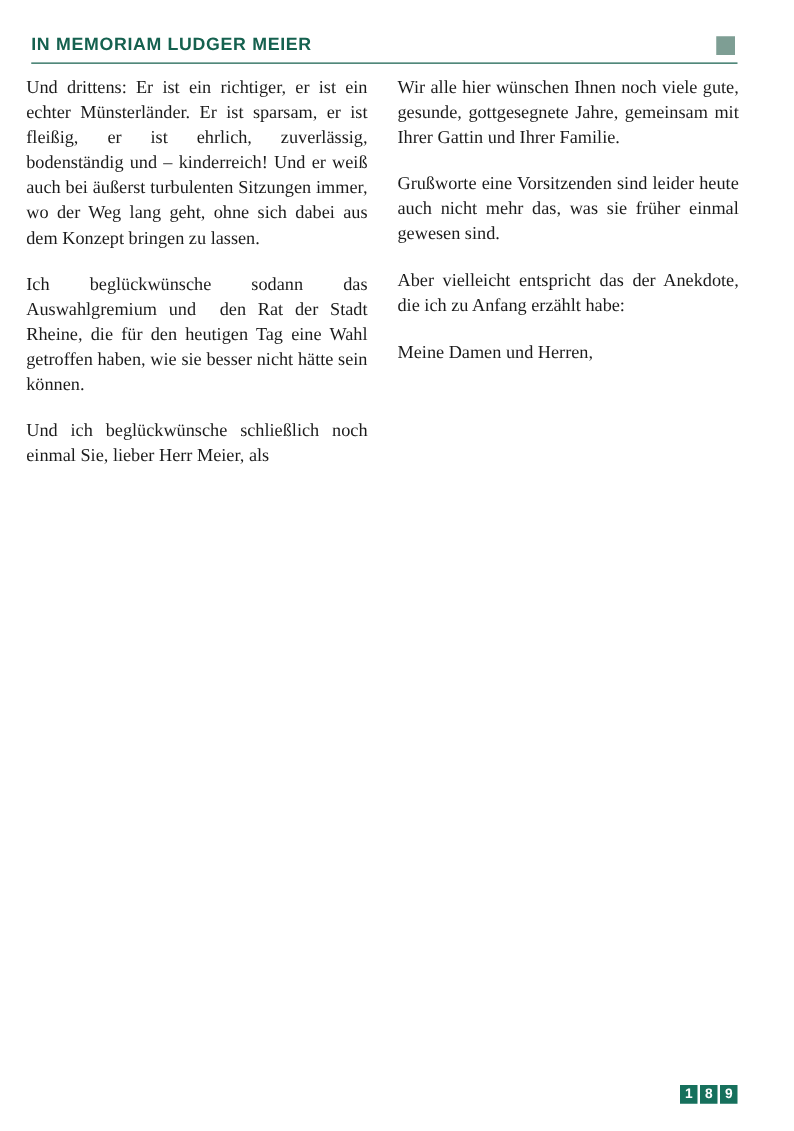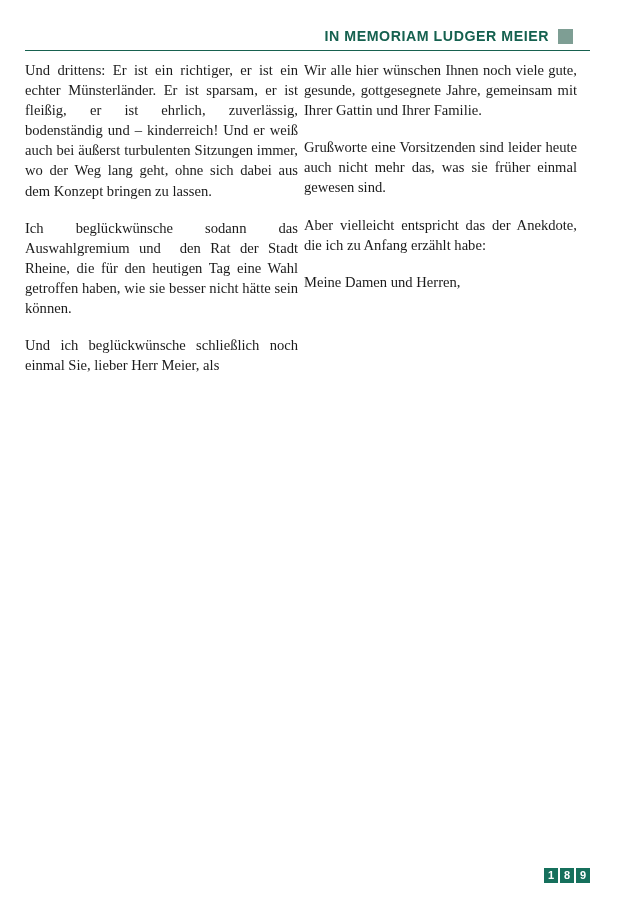--- a/index.html
+++ b/index.html
@@ -13,26 +13,26 @@
     height: 905px;
     background: #ffffff;
     overflow: hidden;
     box-sizing: border-box;
   }
 
   
   .running-head {
     position: absolute;
     left: 25px;
-    right: 62px;
+    right: 47px;
     top: 27px;
     height: 18px;
     display: flex;
     align-items: center;
-    justify-content: flex-end;
+    justify-content: space-between;
     gap: 9px;
   }
   .running-head-title {
     font-family: "Liberation Sans", sans-serif;
     font-weight: bold;
     font-size: 14.2px;
     letter-spacing: 0.55px;
     color: #15614f;
     white-space: nowrap;
     line-height: 1;
@@ -53,21 +53,22 @@
     background: #17614f;
   }
 
   
   .columns {
     position: absolute;
     left: 25px;
     top: 60px;
     width: 566px;
     display: flex;
-    gap: 6px;
+    gap: 24px;
+    justify-content: flex-end;
   }
   .column {
     width: 273px;
     flex: 0 0 273px;
   }
   .column p {
     margin: 0 0 17px 0;
     font-family: "Liberation Serif", serif;
     font-size: 14.6px;
     line-height: 20.1px;

